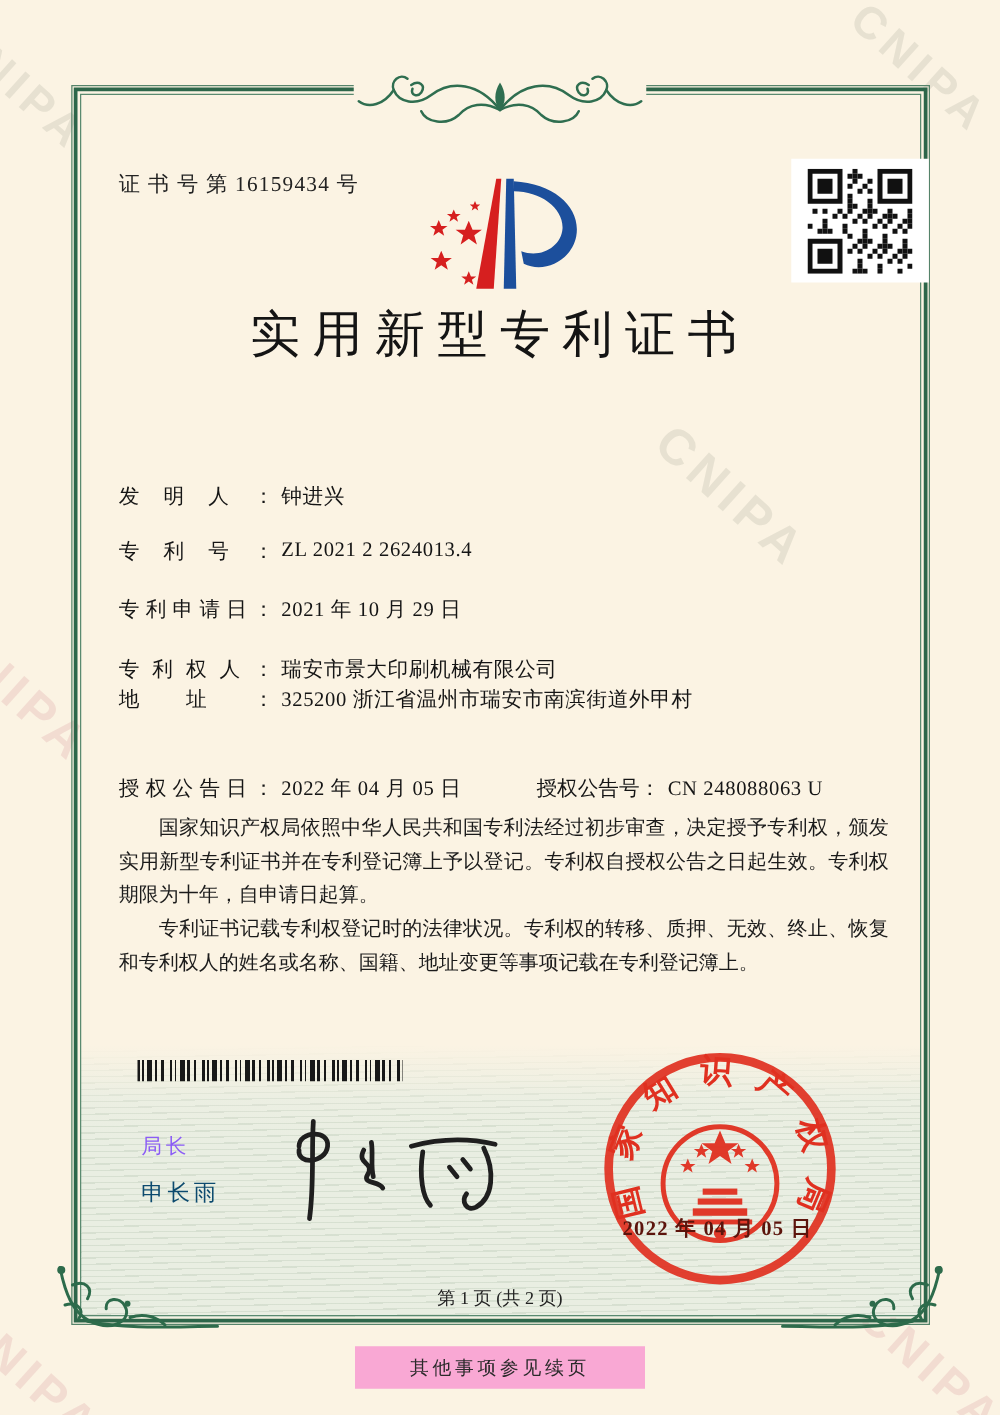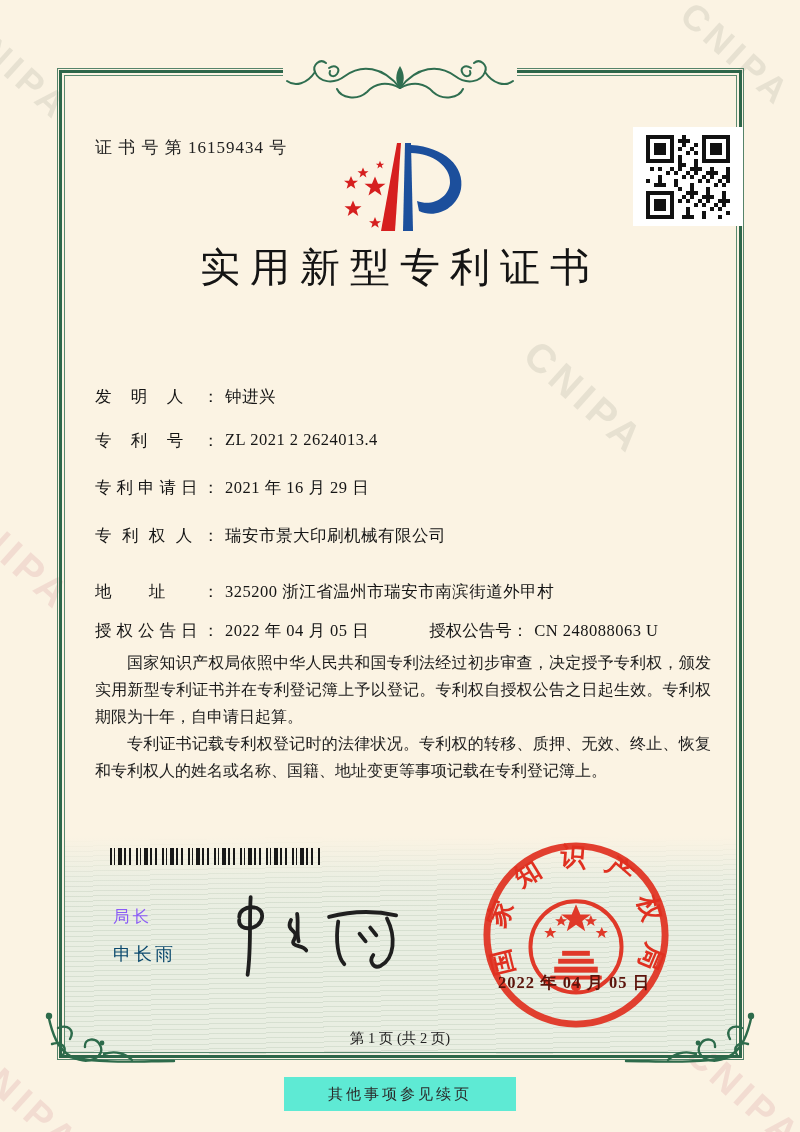--- a/index.html
+++ b/index.html
@@ -70,21 +70,21 @@
 
   .signer-title { left:113px; top:906px; font-size:16.5px; letter-spacing:3px; color:#8b5cf6; }
   .signer-name  { left:113px; top:942px; font-size:18px; letter-spacing:3px; color:#0c4a6e; }
   .sig { left:224px; top:886px; width:198px; height:100px; }
 
   .seal { left:477px; top:836px; width:198px; height:198px; }
   .seal-date { left:498px; top:972px; width:160px; font-size:16.5px; font-weight:700;
                color:#5c140c; letter-spacing:1px; }
 
   .footer-page { left:0; top:1029px; width:800px; text-align:center; font-size:14.5px; color:#222; }
-  .note-box { left:284px; top:1077px; width:232px; height:34px; background:#5eead4;
+  .note-box { left:284px; top:1077px; width:232px; height:34px; background:#f9a8d4;
               display:flex; align-items:center; justify-content:center; z-index:6; }
   .note-box span { font-size:15px; letter-spacing:3px; color:#2a2a2a; }
 
   svg { display:block; }
 </style>
 </head>
 <body>
 
 <div class="wm wm-gray" style="left:-22px; top:8px;   font-size:36px;">CNIPA</div>
 <div class="wm wm-gray" style="left:700px; top:-6px;  font-size:36px;">CNIPA</div>
@@ -282,26 +282,26 @@
 
   <div class="abs title">实用新型专利证书</div>
 
   <div class="abs field" style="top:386px;">
     <span class="flabel">发明人：</span><span class="fvalue">钟进兴</span>
   </div>
   <div class="abs field" style="top:430px;">
     <span class="flabel">专利号：</span><span class="fvalue">ZL 2021 2 2624013.4</span>
   </div>
   <div class="abs field" style="top:477px;">
-    <span class="flabel">专利申请日：</span><span class="fvalue">2021 年 16 月 29 日</span>
+    <span class="flabel">专利申请日：</span><span class="fvalue">2021 年 10 月 29 日</span>
   </div>
   <div class="abs field" style="top:525px;">
     <span class="flabel">专利权人：</span><span class="fvalue">瑞安市景大印刷机械有限公司</span>
   </div>
-  <div class="abs field" style="top:581px;">
+  <div class="abs field" style="top:549px;">
     <span class="flabel">地址：</span><span class="fvalue">325200 浙江省温州市瑞安市南滨街道外甲村</span>
   </div>
   <div class="abs field" style="top:620px;">
     <span class="grant-left">
       <span class="flabel">授权公告日：</span><span class="fvalue">2022 年 04 月 05 日</span>
     </span>
     <span>授权公告号：</span><span class="fvalue">CN 248088063 U</span>
   </div>
 
   <div class="abs paras">

